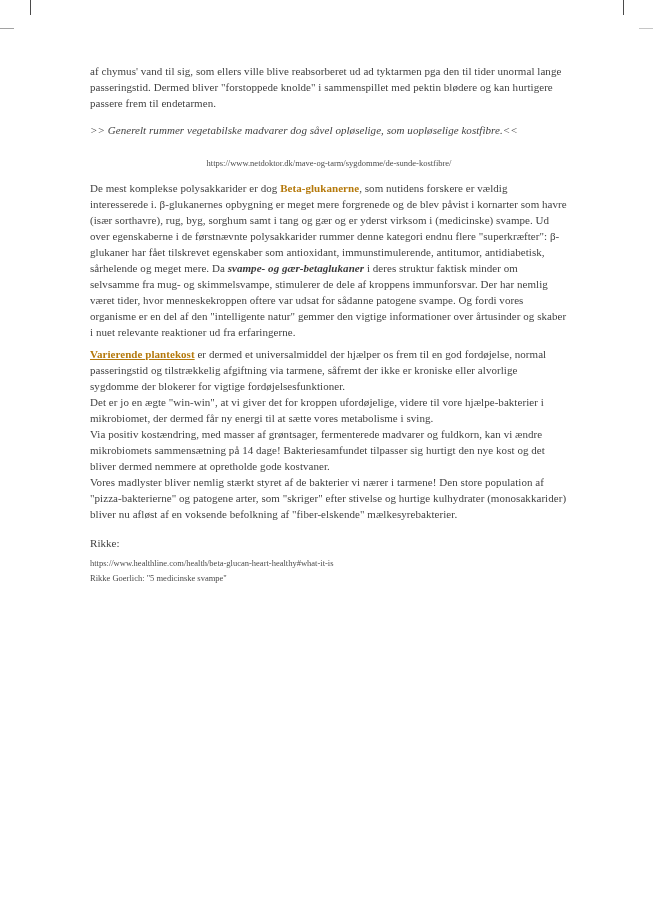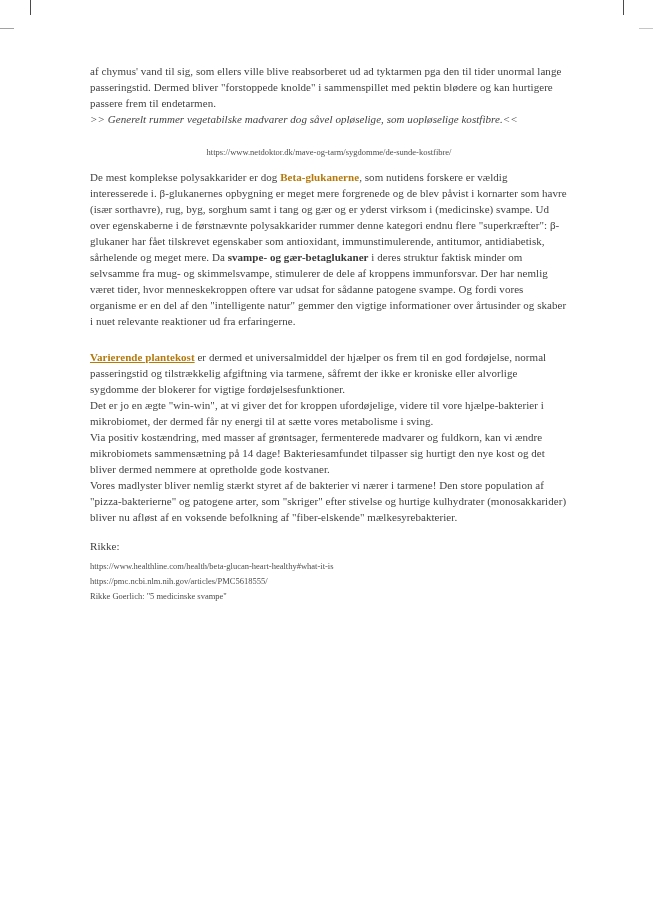--- a/index.html
+++ b/index.html
@@ -1,29 +1,29 @@
 <!DOCTYPE html>
 <html><head>
 <meta charset="utf-8">
 <style>
   html,body{margin:0;padding:0;background:#ffffff;}
   .sheet{position:relative;width:653px;height:728px;background:#ffffff;overflow:hidden;
          font-family:"Liberation Serif","DejaVu Serif",serif;color:#424242;}
   .content{position:absolute;left:90px;top:63px;width:478px;}
   .content p{margin:0;font-size:11px;line-height:16px;letter-spacing:0.05px;text-align:left;}
-  p.quote{margin-top:0;font-style:italic;}
+  p.quote{margin-top:11px;font-style:italic;}
   p.quote-link{margin-top:19px;font-size:8.5px;line-height:12px;text-align:center;color:#4c4c4c;letter-spacing:0;}
   p.para2{margin-top:11px;}
-  p.para3{margin-top:20px;white-space:pre-line;}
+  p.para3{margin-top:6px;white-space:pre-line;}
   p.kilder{margin-top:13px;}
   p.src{font-size:8.5px;line-height:15px;color:#4c4c4c;letter-spacing:0;}
   p.src-first{margin-top:5px;}
   .accent{color:#b5790b;font-weight:bold;}
   .accent-u{color:#b5790b;font-weight:bold;text-decoration:underline;}
-  .bold{font-weight:bold;color:#3a3a3a;}
+  .bold{font-weight:bold;color:#3a3a3a;font-style:italic;}
   .page-number{position:absolute;left:570px;top:806px;width:26px;text-align:center;
                font-size:16px;line-height:14px;color:#565656;}
   .crop{position:absolute;}
   .crop.v{width:1px;height:15px;background:#4a4a4a;}
   .crop.h{width:14px;height:1px;background:#a2a2a2;}
   .crop.tl-v{left:30px;top:0;}
   .crop.tr-v{left:623px;top:0;}
   .crop.tl-h{left:0;top:28px;}
   .crop.tr-h{left:639px;top:28px;background:#c6c6c6;}
   .crop.bl-h{left:0;top:869px;background:#7a7a7a;}
@@ -56,21 +56,20 @@
 
     <p class="para2"><span>De mest komplekse polysakkarider er dog </span><span class="accent">Beta-glukanerne</span><span>, som nutidens forskere er vældig interesserede i. β-glukanernes opbygning er meget mere forgrenede og de blev påvist i kornarter som havre (især sorthavre), rug, byg, sorghum samt i tang og gær og er yderst virksom i (medicinske) svampe. Ud over egenskaberne i de førstnævnte polysakkarider rummer denne kategori endnu flere "superkræfter": β-glukaner har fået tilskrevet egenskaber som antioxidant, immunstimulerende, antitumor, antidiabetisk, sårhelende og meget mere. Da </span><span class="bold">svampe- og gær-betaglukaner</span><span> i deres struktur faktisk minder om selvsamme fra mug- og skimmelsvampe, stimulerer de dele af kroppens immunforsvar. Der har nemlig været tider, hvor menneskekroppen oftere var udsat for sådanne patogene svampe. Og fordi vores organisme er en del af den "intelligente natur" gemmer den vigtige informationer over årtusinder og skaber i nuet relevante reaktioner ud fra erfaringerne.</span></p>
 
     <p class="para3"><span class="accent-u">Varierende plantekost</span><span> er dermed et universalmiddel der hjælper os frem til en god fordøjelse, normal passeringstid og tilstrækkelig afgiftning via tarmene, såfremt der ikke er kroniske eller alvorlige sygdomme der blokerer for vigtige fordøjelsesfunktioner.
 Det er jo en ægte "win-win", at vi giver det for kroppen ufordøjelige, videre til vore hjælpe-bakterier i mikrobiomet, der dermed får ny energi til at sætte vores metabolisme i sving.
 Via positiv kostændring, med masser af grøntsager, fermenterede madvarer og fuldkorn, kan vi ændre mikrobiomets sammensætning på 14 dage! Bakteriesamfundet tilpasser sig hurtigt den nye kost og det bliver dermed nemmere at opretholde gode kostvaner.
 Vores madlyster bliver nemlig stærkt styret af de bakterier vi nærer i tarmene! Den store population af "pizza-bakterierne" og patogene arter, som "skriger" efter stivelse og hurtige kulhydrater (monosakkarider) bliver nu afløst af en voksende befolkning af "fiber-elskende" mælkesyrebakterier.</span></p>
 
     <p class="kilder">Rikke:</p>
     <p class="src src-first">https://www.healthline.com/health/beta-glucan-heart-healthy#what-it-is</p>
-    <p class="src">https://pmc.ncbi.nlm.nih.gov/articles/PMC5618555/</p>
     <p class="src">Rikke Goerlich: "5 medicinske svampe"</p>
   </div>
 
   <div class="page-number">15</div>
 
   <div class="slug-bar left"></div>
   <div class="slug-text file">Elsabeth Urteopgave.indd   15</div>
   <div class="slug-text date">06.03.2026   19.09</div>
   <div class="slug-bar right"></div>
 

